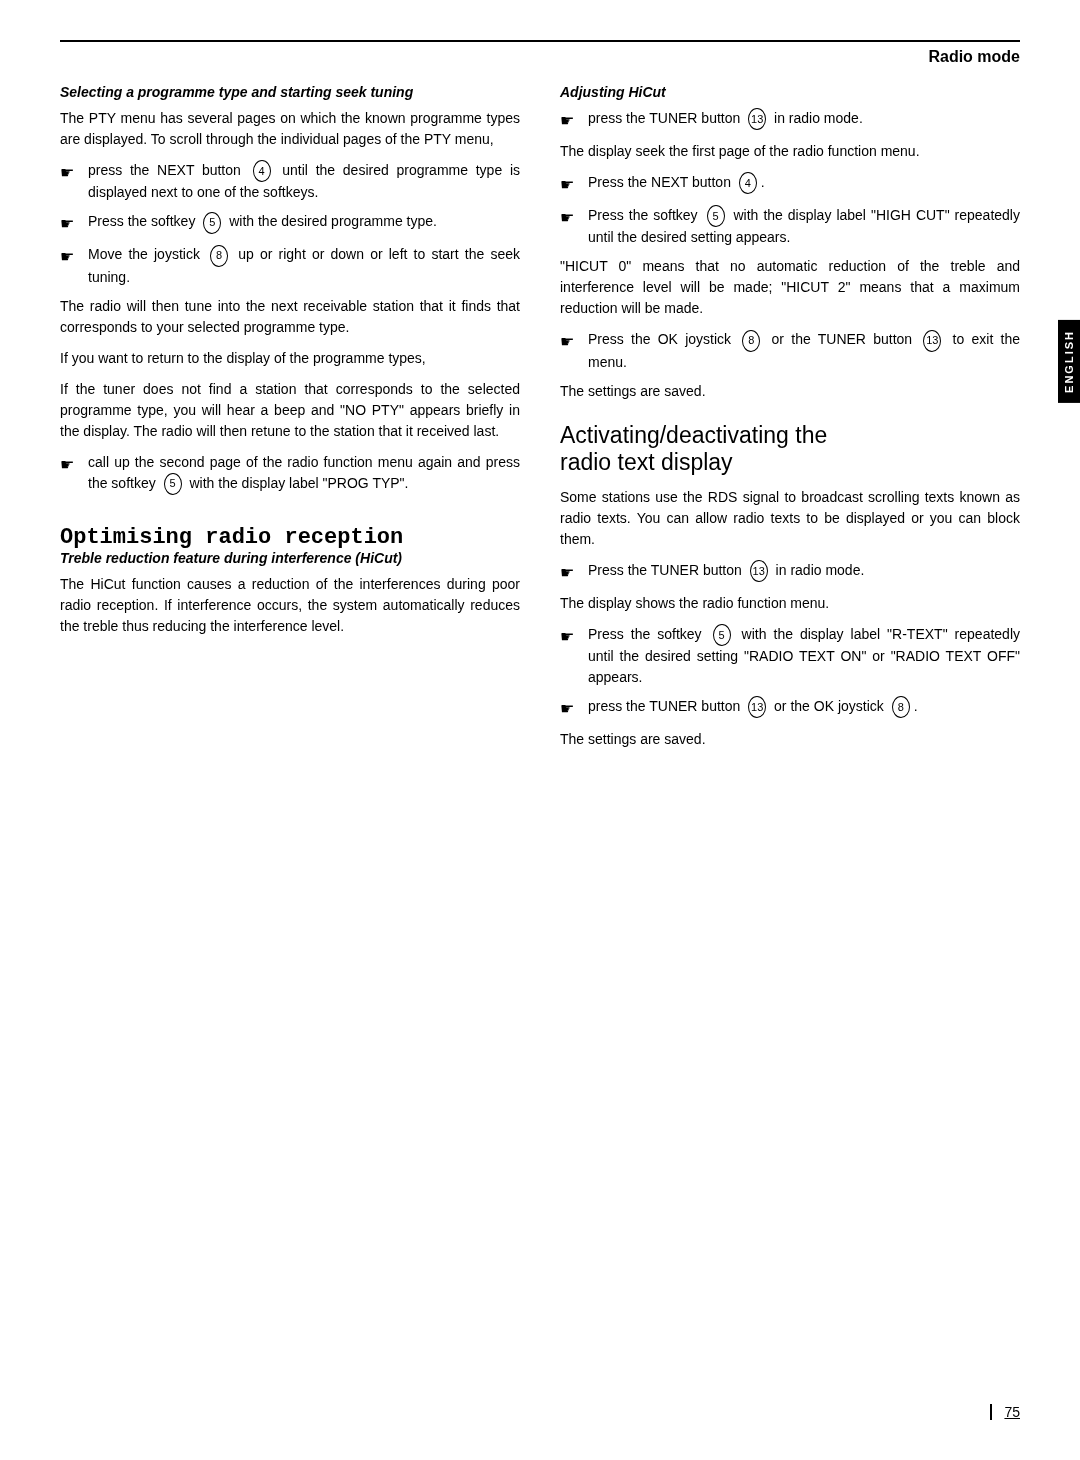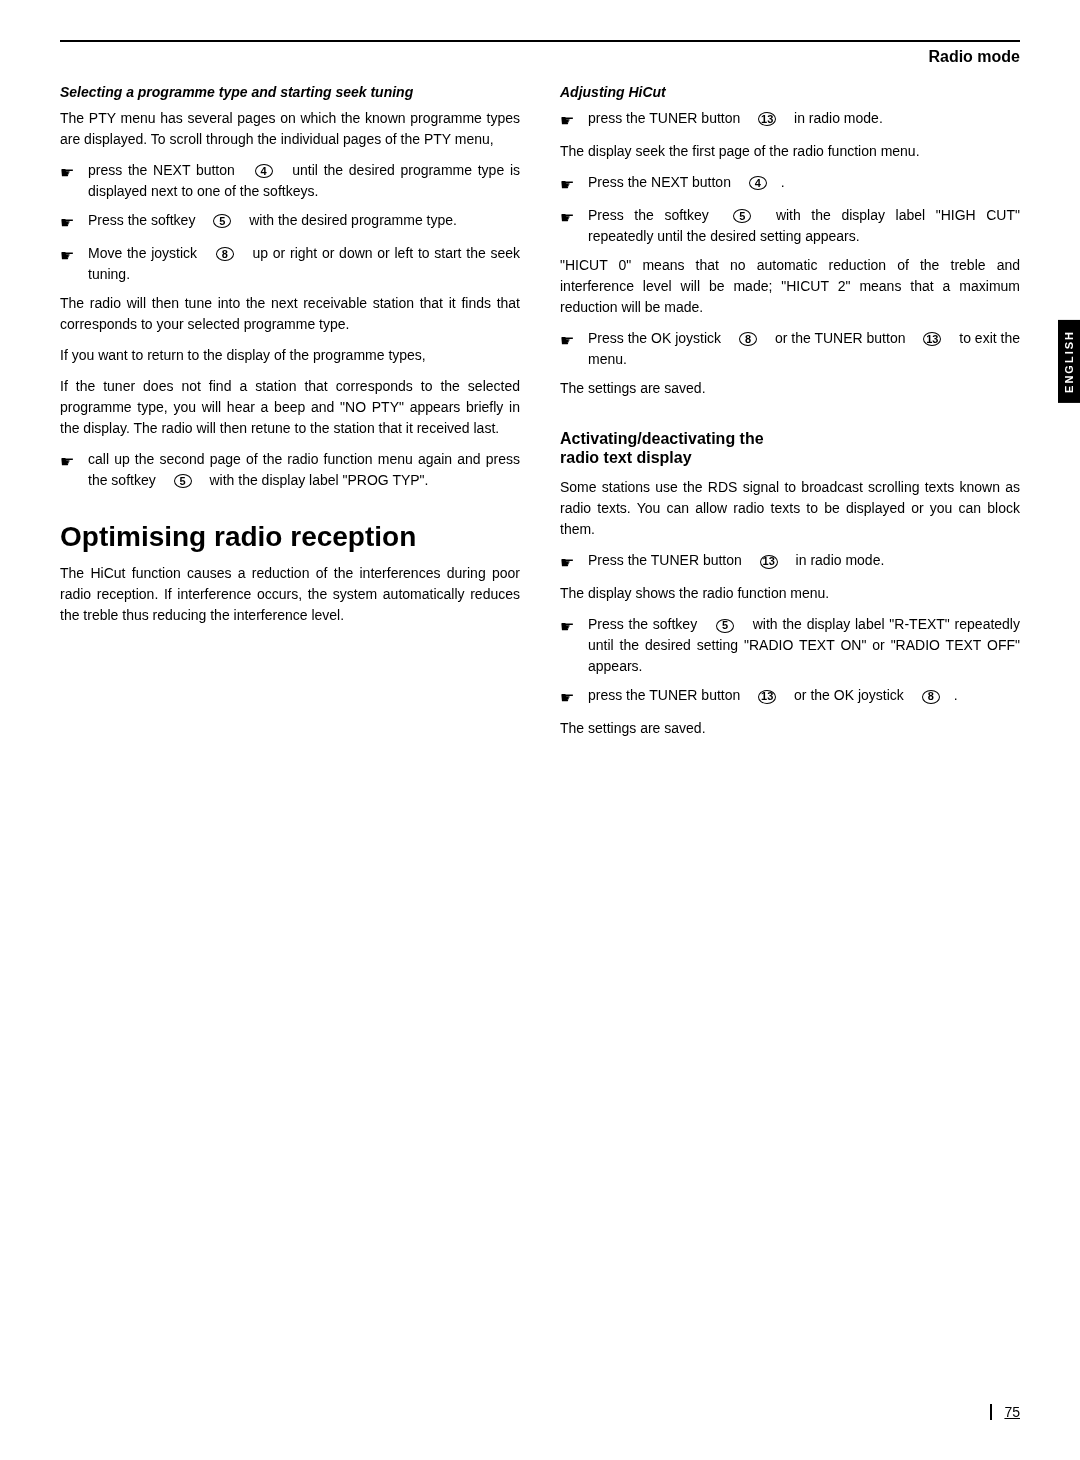--- a/index.html
+++ b/index.html
@@ -38,29 +38,29 @@
     .col-right {
       flex: 1;
     }
     .section-heading {
       font-weight: bold;
       font-size: 14px;
       margin-bottom: 8px;
       font-style: italic;
     }
     .section-heading-large {
-      font-size: 28px;
+      font-size: 22px;
       font-weight: bold;
       margin-top: 30px;
-      margin-bottom: 10px;
+      font-family: Liberation Mono, monospace;
     }
     .section-heading-large2 {
-      font-size: 16px;
-      font-weight: bold;
-      margin-top: 30px;
+      font-size: 23px;
+      font-weight: normal;
+      margin-top: 20px;
       margin-bottom: 10px;
       line-height: 1.2;
     }
     p {
       font-size: 14px;
       line-height: 1.5;
       margin-bottom: 10px;
       text-align: justify;
     }
     .bullet-item {
@@ -79,26 +79,26 @@
       flex: 1;
       text-align: justify;
     }
     .circled {
       display: inline-flex;
       align-items: center;
       justify-content: center;
       border: 1.5px solid #000;
       border-radius: 50%;
       width: 18px;
-      height: 14px;
+      height: 22px;
       font-size: 11px;
-      font-weight: bold;
+      font-weight: normal;
       line-height: 1;
       vertical-align: middle;
-      margin: 0 14px;
+      margin: 0 4px;
     }
     .bold { font-weight: normal; }
     .page-number {
       position: absolute;
       bottom: 40px;
       right: 60px;
       font-size: 14px;
       border-left: 2px solid #000;
       padding-left: 12px;
       text-decoration: underline;
@@ -165,20 +165,21 @@
 
       <div class="bullet-item">
         <span class="bullet-arrow">☛</span>
         <span class="bullet-text">
           call up the second page of the radio function menu again and press the softkey <span class="circled">5</span> with the display label "PROG TYP".
         </span>
       </div>
 
       <div class="section-heading-large">Optimising radio reception</div>
 
+      <div class="section-heading">Treble reduction feature during interference (HiCut)</div>
 
       <p>The HiCut function causes a reduction of the interferences during poor radio reception. If interference occurs, the system automatically reduces the treble thus reducing the interference level.</p>
 
     </div>
 
     <div class="col-right">
 
       <div class="section-heading">Adjusting HiCut</div>
 
       <div class="bullet-item">

